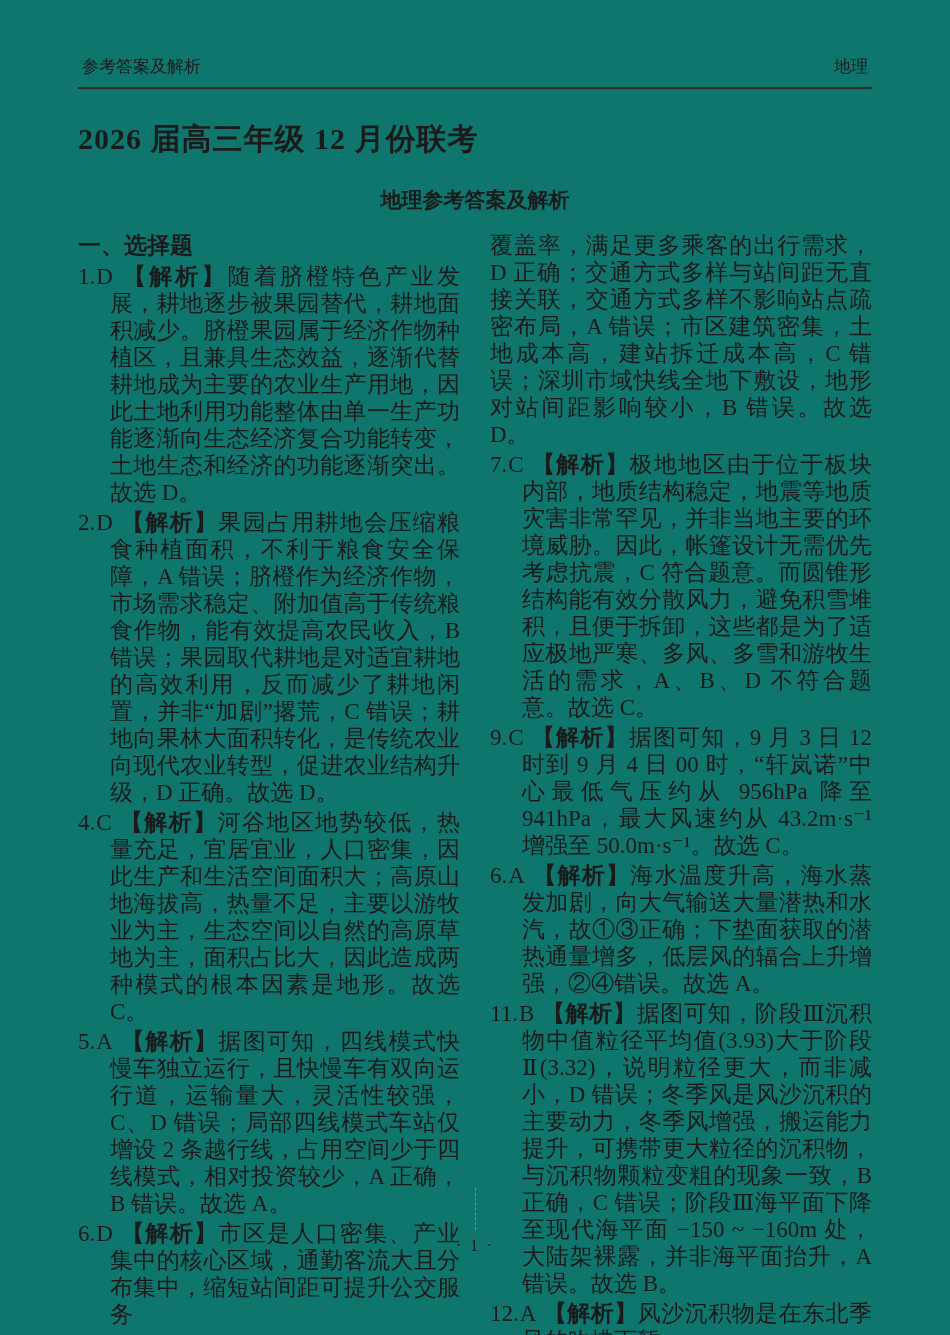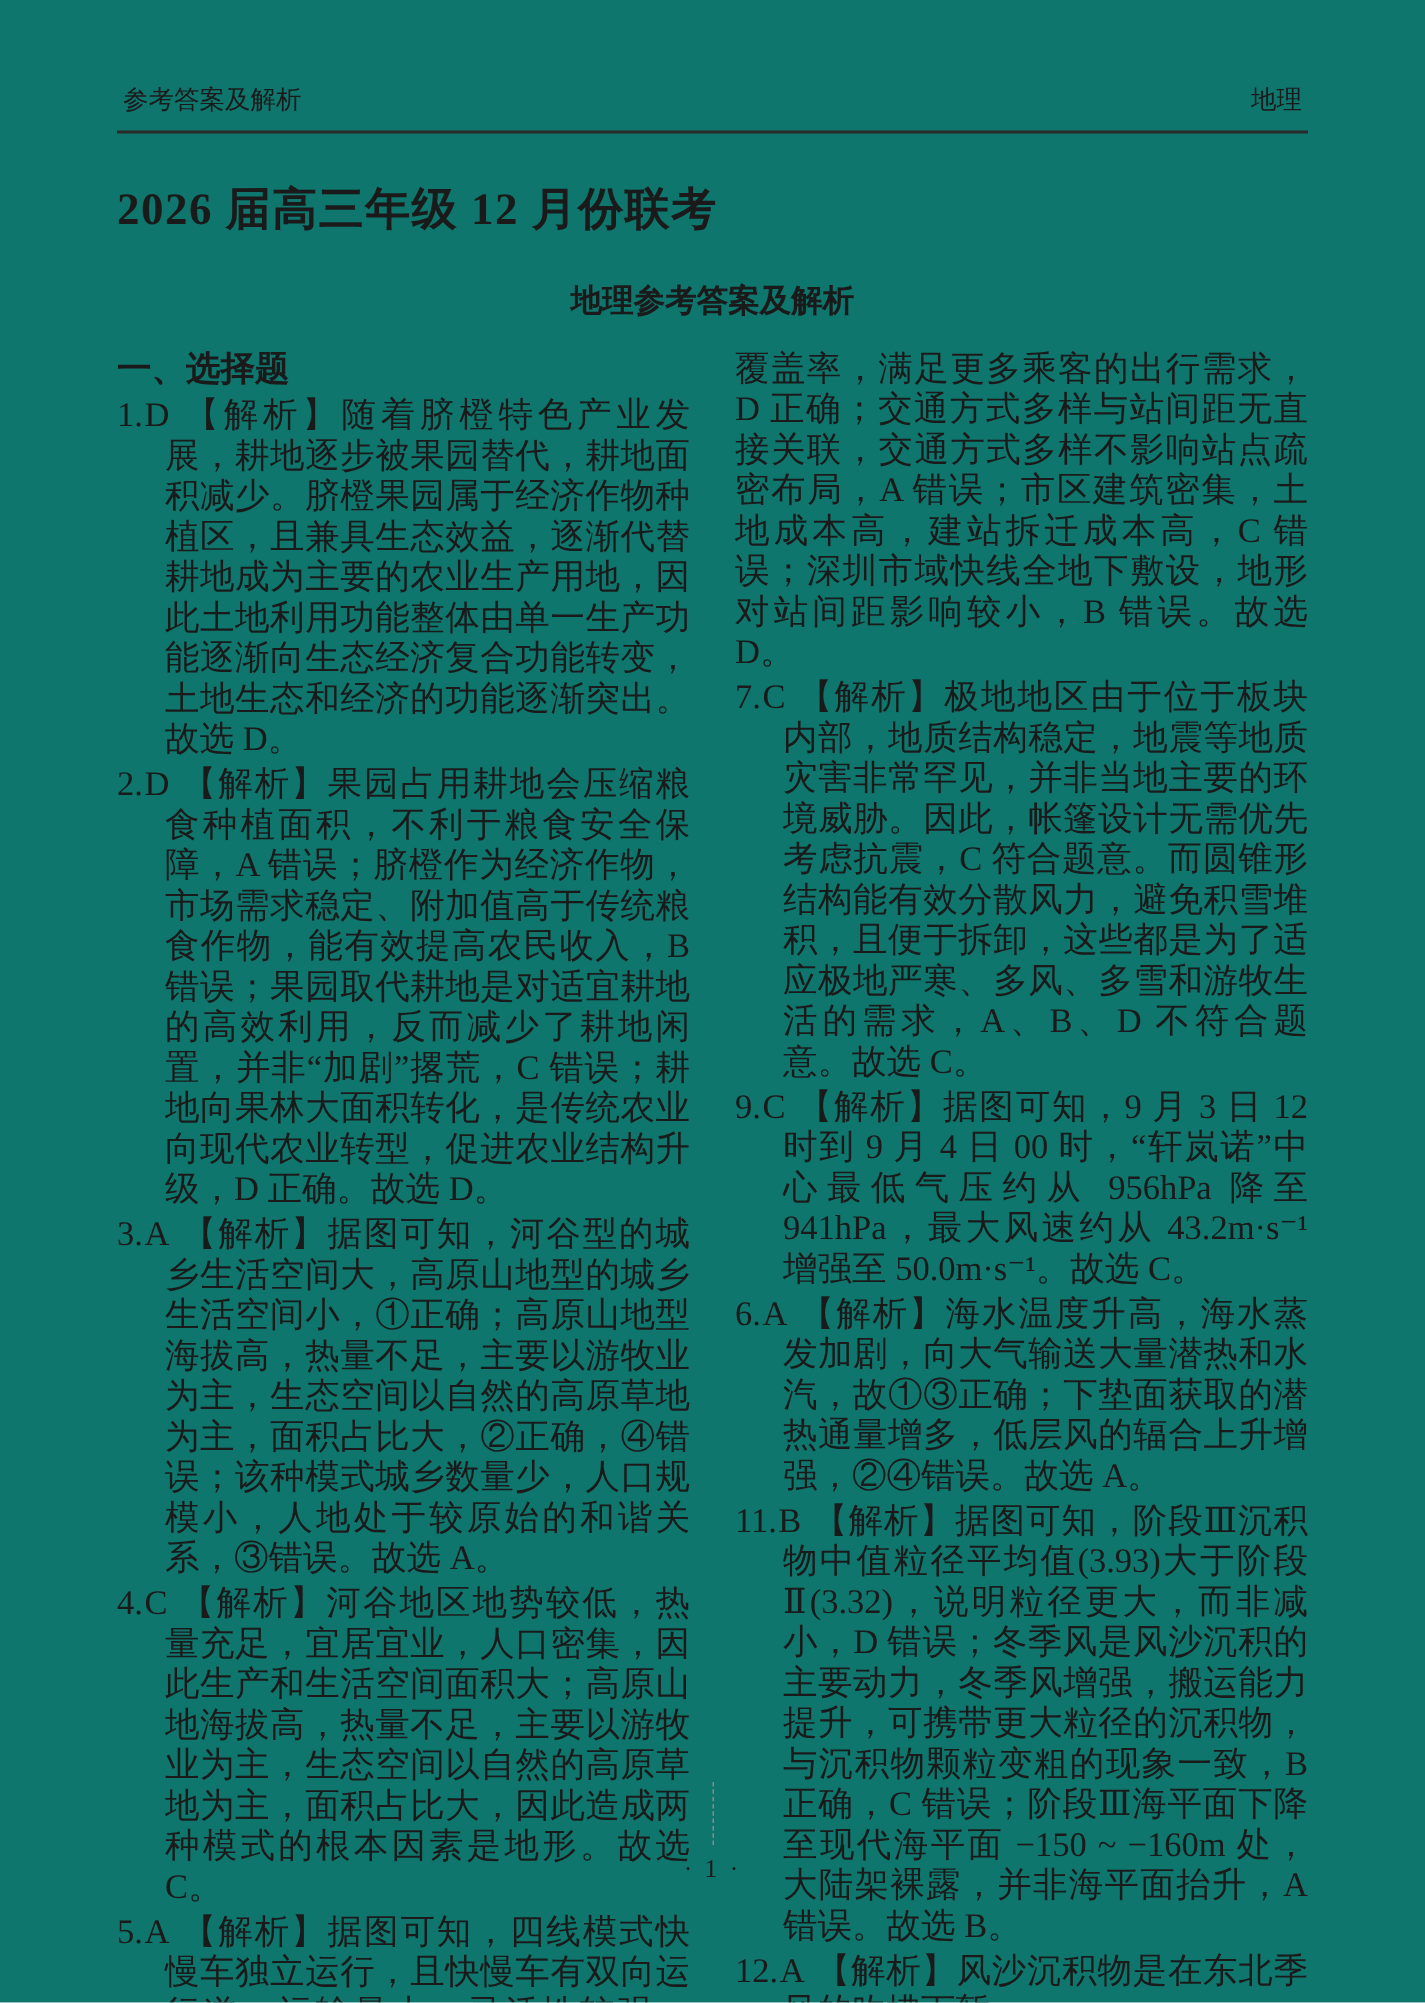--- a/index.html
+++ b/index.html
@@ -46,21 +46,21 @@
     margin:0 0 4px 0;
   }
   .item{
     margin:0 0 3px 0;
     padding-left:32px;
     text-indent:-32px;
     text-align:justify;
   }
   .item .num{margin-right:1px;}
   .item .ans{margin-right:7px;}
-  .item .label{font-weight:400;}
+  .item .label{font-weight:700;}
   .cont{
     margin:0 0 3px 0;
     text-align:justify;
   }
   .fold-mark{
     position:absolute;
     left:50%;
     top:1188px;
     height:42px;
     border-left:1.5px dashed #8a8a8a;
@@ -87,21 +87,20 @@
   <div class="title">2026 届高三年级 12 月份联考</div>
 
   <div class="subtitle">地理参考答案及解析</div>
 
   <div class="columns">
     <div class="col">
       <p class="section-heading">一、选择题</p>
       <div>
           <p class="item"><span class="num">1.</span><span class="ans">D</span><b class="label">【解析】</b><span>随着脐橙特色产业发展，耕地逐步被果园替代，耕地面积减少。脐橙果园属于经济作物种植区，且兼具生态效益，逐渐代替耕地成为主要的农业生产用地，因此土地利用功能整体由单一生产功能逐渐向生态经济复合功能转变，土地生态和经济的功能逐渐突出。故选 D。</span></p>
           <p class="item"><span class="num">2.</span><span class="ans">D</span><b class="label">【解析】</b><span>果园占用耕地会压缩粮食种植面积，不利于粮食安全保障，A 错误；脐橙作为经济作物，市场需求稳定、附加值高于传统粮食作物，能有效提高农民收入，B 错误；果园取代耕地是对适宜耕地的高效利用，反而减少了耕地闲置，并非“加剧”撂荒，C 错误；耕地向果林大面积转化，是传统农业向现代农业转型，促进农业结构升级，D 正确。故选 D。</span></p>
-          <p class="item"><span class="num">3.</span><span class="ans">A</span><b class="label">【解析】</b><span>据图可知，河谷型的城乡生活空间大，高原山地型的城乡生活空间小，①正确；高原山地型海拔高，热量不足，主要以游牧业为主，生态空间以自然的高原草地为主，面积占比大，②正确，④错误；该种模式城乡数量少，人口规模小，人地处于较原始的和谐关系，③错误。故选 A。</span></p>
           <p class="item"><span class="num">4.</span><span class="ans">C</span><b class="label">【解析】</b><span>河谷地区地势较低，热量充足，宜居宜业，人口密集，因此生产和生活空间面积大；高原山地海拔高，热量不足，主要以游牧业为主，生态空间以自然的高原草地为主，面积占比大，因此造成两种模式的根本因素是地形。故选 C。</span></p>
           <p class="item"><span class="num">5.</span><span class="ans">A</span><b class="label">【解析】</b><span>据图可知，四线模式快慢车独立运行，且快慢车有双向运行道，运输量大，灵活性较强，C、D 错误；局部四线模式车站仅增设 2 条越行线，占用空间少于四线模式，相对投资较少，A 正确，B 错误。故选 A。</span></p>
           <p class="item"><span class="num">6.</span><span class="ans">D</span><b class="label">【解析】</b><span>市区是人口密集、产业集中的核心区域，通勤客流大且分布集中，缩短站间距可提升公交服务</span></p>
         </div>
     </div>
     <div class="col">
       <p class="cont">覆盖率，满足更多乘客的出行需求，D 正确；交通方式多样与站间距无直接关联，交通方式多样不影响站点疏密布局，A 错误；市区建筑密集，土地成本高，建站拆迁成本高，C 错误；深圳市域快线全地下敷设，地形对站间距影响较小，B 错误。故选 D。</p>
       <div>
           <p class="item"><span class="num">7.</span><span class="ans">C</span><b class="label">【解析】</b><span>极地地区由于位于板块内部，地质结构稳定，地震等地质灾害非常罕见，并非当地主要的环境威胁。因此，帐篷设计无需优先考虑抗震，C 符合题意。而圆锥形结构能有效分散风力，避免积雪堆积，且便于拆卸，这些都是为了适应极地严寒、多风、多雪和游牧生活的需求，A、B、D 不符合题意。故选 C。</span></p>
           <p class="item"><span class="num">9.</span><span class="ans">C</span><b class="label">【解析】</b><span>据图可知，9 月 3 日 12 时到 9 月 4 日 00 时，“轩岚诺”中心最低气压约从 956hPa 降至 941hPa，最大风速约从 43.2m·s⁻¹ 增强至 50.0m·s⁻¹。故选 C。</span></p>

